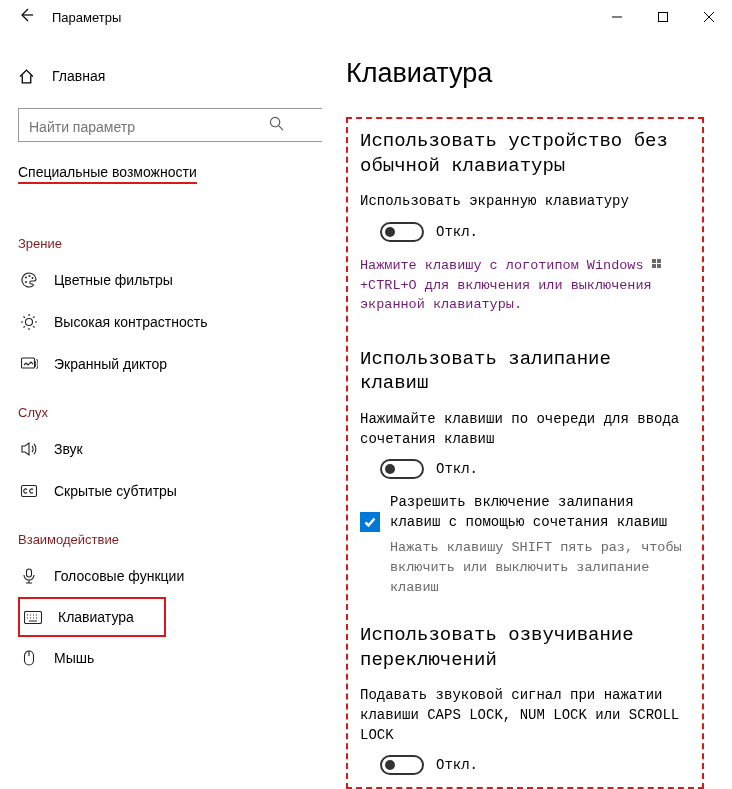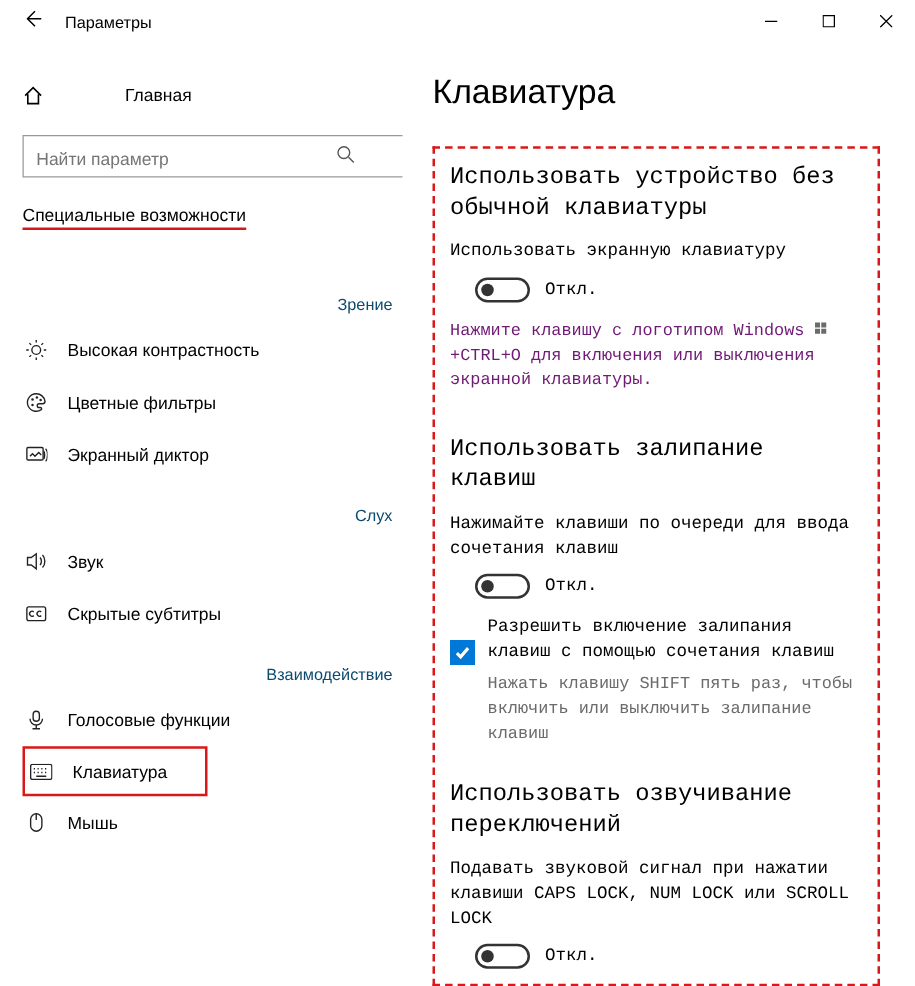--- a/index.html
+++ b/index.html
@@ -23,21 +23,21 @@
     .titlebar .spacer { flex: 1; }
     .win-controls { display: flex; }
     .win-btn { width: 46px; height: 32px; display: flex; align-items: center; justify-content: center; font-size: 11px; cursor: pointer; }
     .win-btn svg { width: 10px; height: 10px; }
     .main { display: flex; height: calc(100% - 34px); }
     .sidebar {
       width: 322px;
       padding: 24px 8px 0 18px;
       overflow: hidden;
     }
-    .home-row { display: flex; align-items: center; height: 36px; margin-bottom: 14px; cursor: pointer; gap: 48px; }
+    .home-row { display: flex; align-items: center; height: 36px; margin-bottom: 14px; cursor: pointer; }
     .home-row .icon { width: 24px; display: flex; justify-content: flex-start; }
     .home-row .label { margin-left: 10px; font-size: 14px; }
     .search-wrap { position: relative; margin-bottom: 22px; }
     .search-input {
       width: 312px;
       height: 34px;
       border: 1px solid #999;
       padding: 4px 34px 0 10px;
       font-size: 14px;
       font-family: inherit;
@@ -53,24 +53,23 @@
     .section-header {
       font-size: 14px;
       margin-bottom: 32px;
       display: inline-block;
     }
     .section-header.underlined {
       border-bottom: 2px solid #d8181a;
       padding-bottom: 2px;
     }
     .category {
-      color: #0c4a6e;
+      color: #7f1d1d;
       font-size: 13px;
       margin: 20px 0 8px 0;
-      text-align: right;
     }
     .nav-item {
       display: flex;
       align-items: center;
       height: 42px;
       cursor: pointer;
       padding-left: 2px;
     }
     .nav-item .nav-icon {
       width: 28px;
@@ -221,38 +220,38 @@
       </span>
     </div>
 
     <div class="section-header underlined">Специальные возможности</div>
 
     <div class="category">Зрение</div>
 
     <div class="nav-item">
       <span class="nav-icon">
         <svg width="18" height="18" viewBox="0 0 18 18">
-            <circle cx="9" cy="9" r="3.5" stroke="#222" stroke-width="1.1" fill="none"></circle>
-            <path d="M9 1v2M9 15v2M1 9h2M15 9h2M3.5 3.5l1.4 1.4M13.1 13.1l1.4 1.4M3.5 14.5l1.4-1.4M13.1 4.9l1.4-1.4" stroke="#222" stroke-width="1.1"></path>
-          </svg>
-      </span>
-      <span class="nav-label">Высокая контрастность</span>
-    </div>
-
-    <div class="nav-item">
-      <span class="nav-icon">
-        <svg width="18" height="18" viewBox="0 0 18 18">
             <path d="M9 2a7 7 0 1 0 4 12.7c.6-.5.2-1.7-.7-1.7h-1a1.5 1.5 0 0 1 0-3h2.7A2 2 0 0 0 16 8 7 7 0 0 0 9 2z" stroke="#222" stroke-width="1.1" fill="none"></path>
             <circle cx="6" cy="6.5" r="1" fill="#222"></circle>
             <circle cx="9.5" cy="5" r="1" fill="#222"></circle>
             <circle cx="12.5" cy="7" r="1" fill="#222"></circle>
             <circle cx="6" cy="11" r="1" fill="#222"></circle>
           </svg>
       </span>
       <span class="nav-label">Цветные фильтры</span>
+    </div>
+
+    <div class="nav-item">
+      <span class="nav-icon">
+        <svg width="18" height="18" viewBox="0 0 18 18">
+            <circle cx="9" cy="9" r="3.5" stroke="#222" stroke-width="1.1" fill="none"></circle>
+            <path d="M9 1v2M9 15v2M1 9h2M15 9h2M3.5 3.5l1.4 1.4M13.1 13.1l1.4 1.4M3.5 14.5l1.4-1.4M13.1 4.9l1.4-1.4" stroke="#222" stroke-width="1.1"></path>
+          </svg>
+      </span>
+      <span class="nav-label">Высокая контрастность</span>
     </div>
 
     <div class="nav-item">
       <span class="nav-icon">
         <svg width="18" height="18" viewBox="0 0 18 18">
             <rect x="1.5" y="3" width="13" height="10" rx="1" stroke="#222" stroke-width="1.1" fill="none"></rect>
             <path d="M4 10l2-2 2 2 3-3 2 2" stroke="#222" stroke-width="1.1" fill="none"></path>
             <path d="M15 6c1 1 1 5 0 6M16.5 4c2 2 2 8 0 10" stroke="#222" stroke-width="1" fill="none"></path>
           </svg>
       </span>

